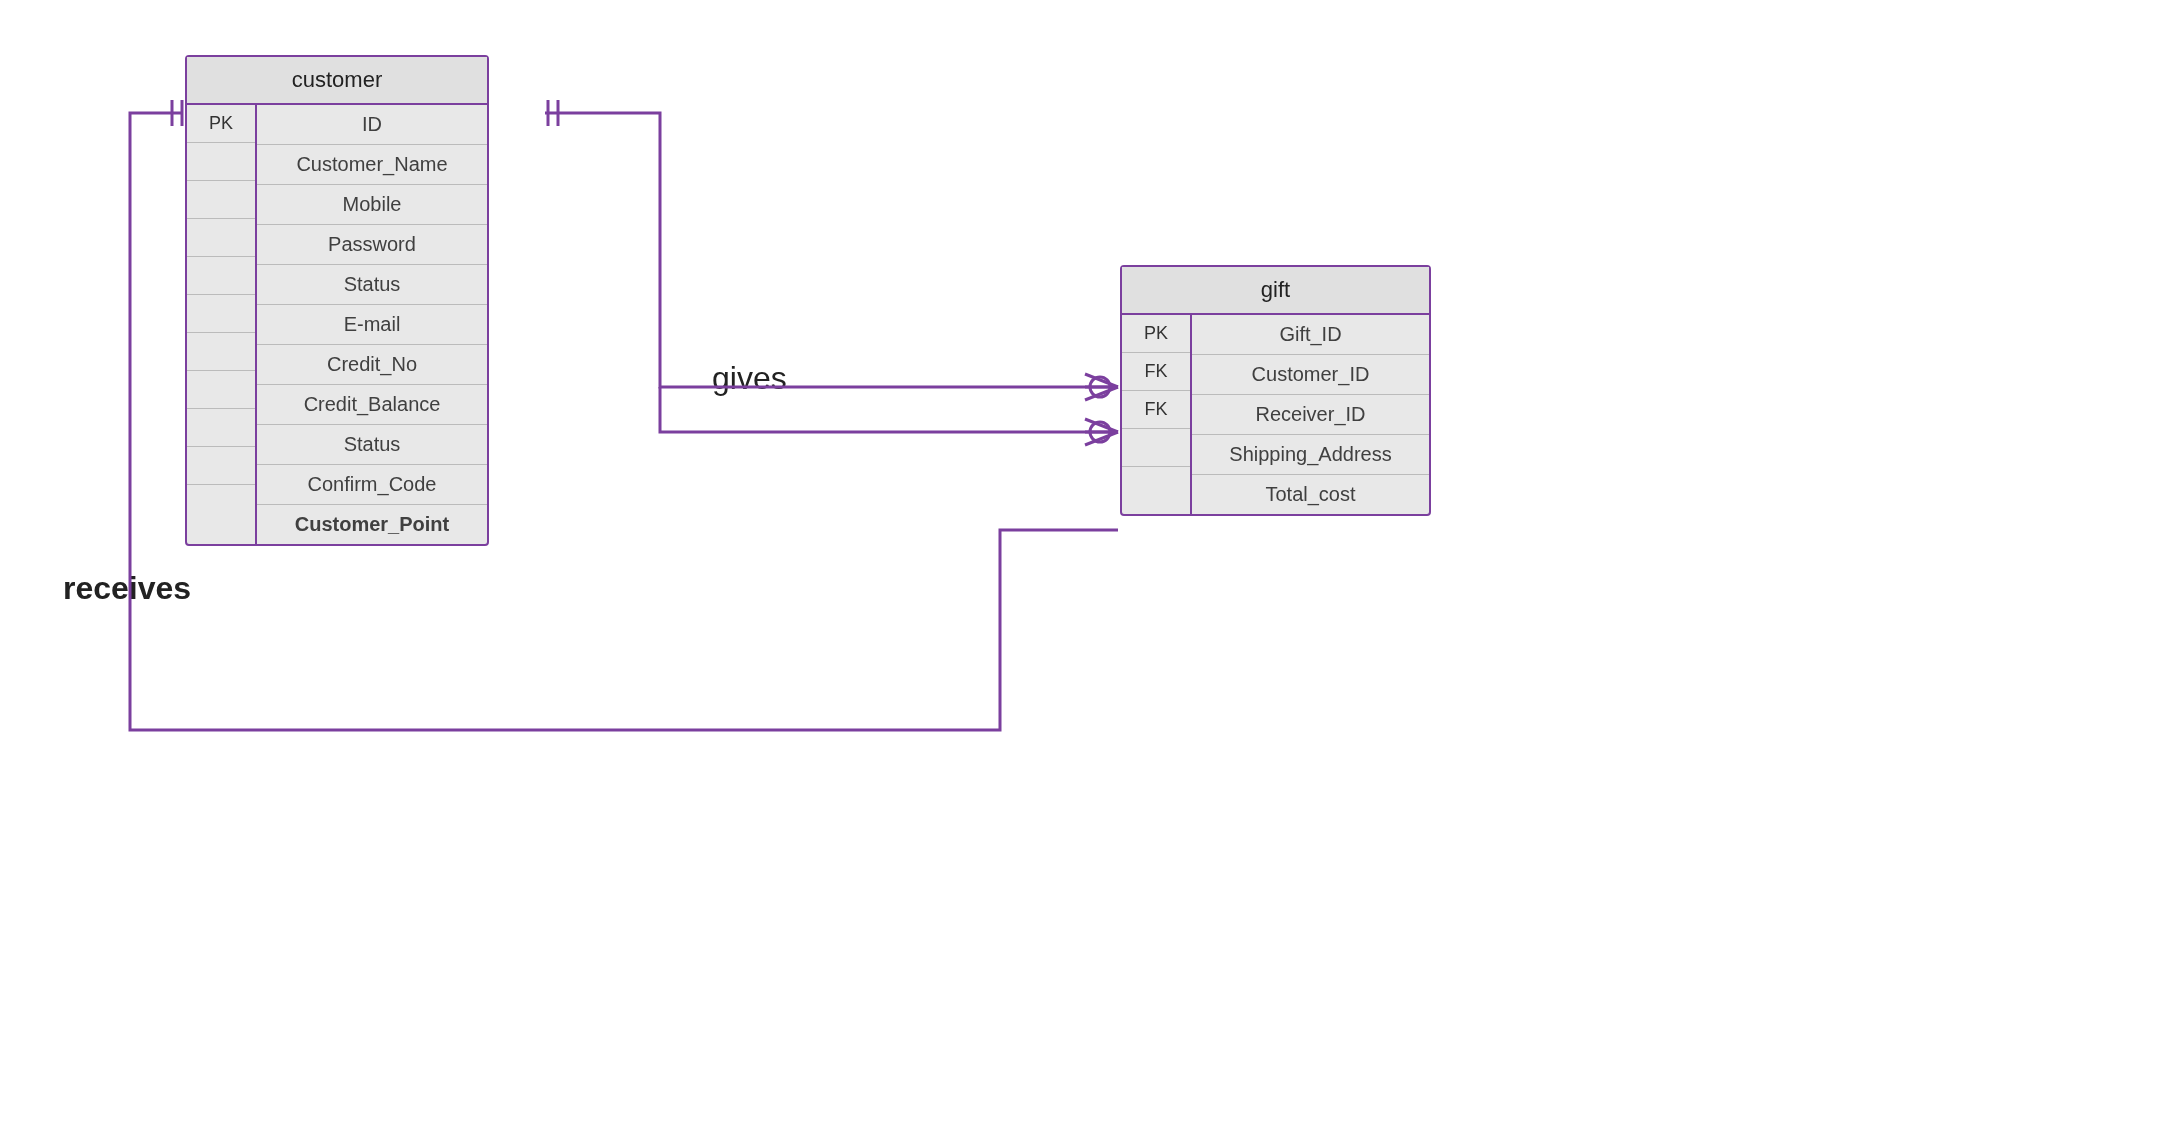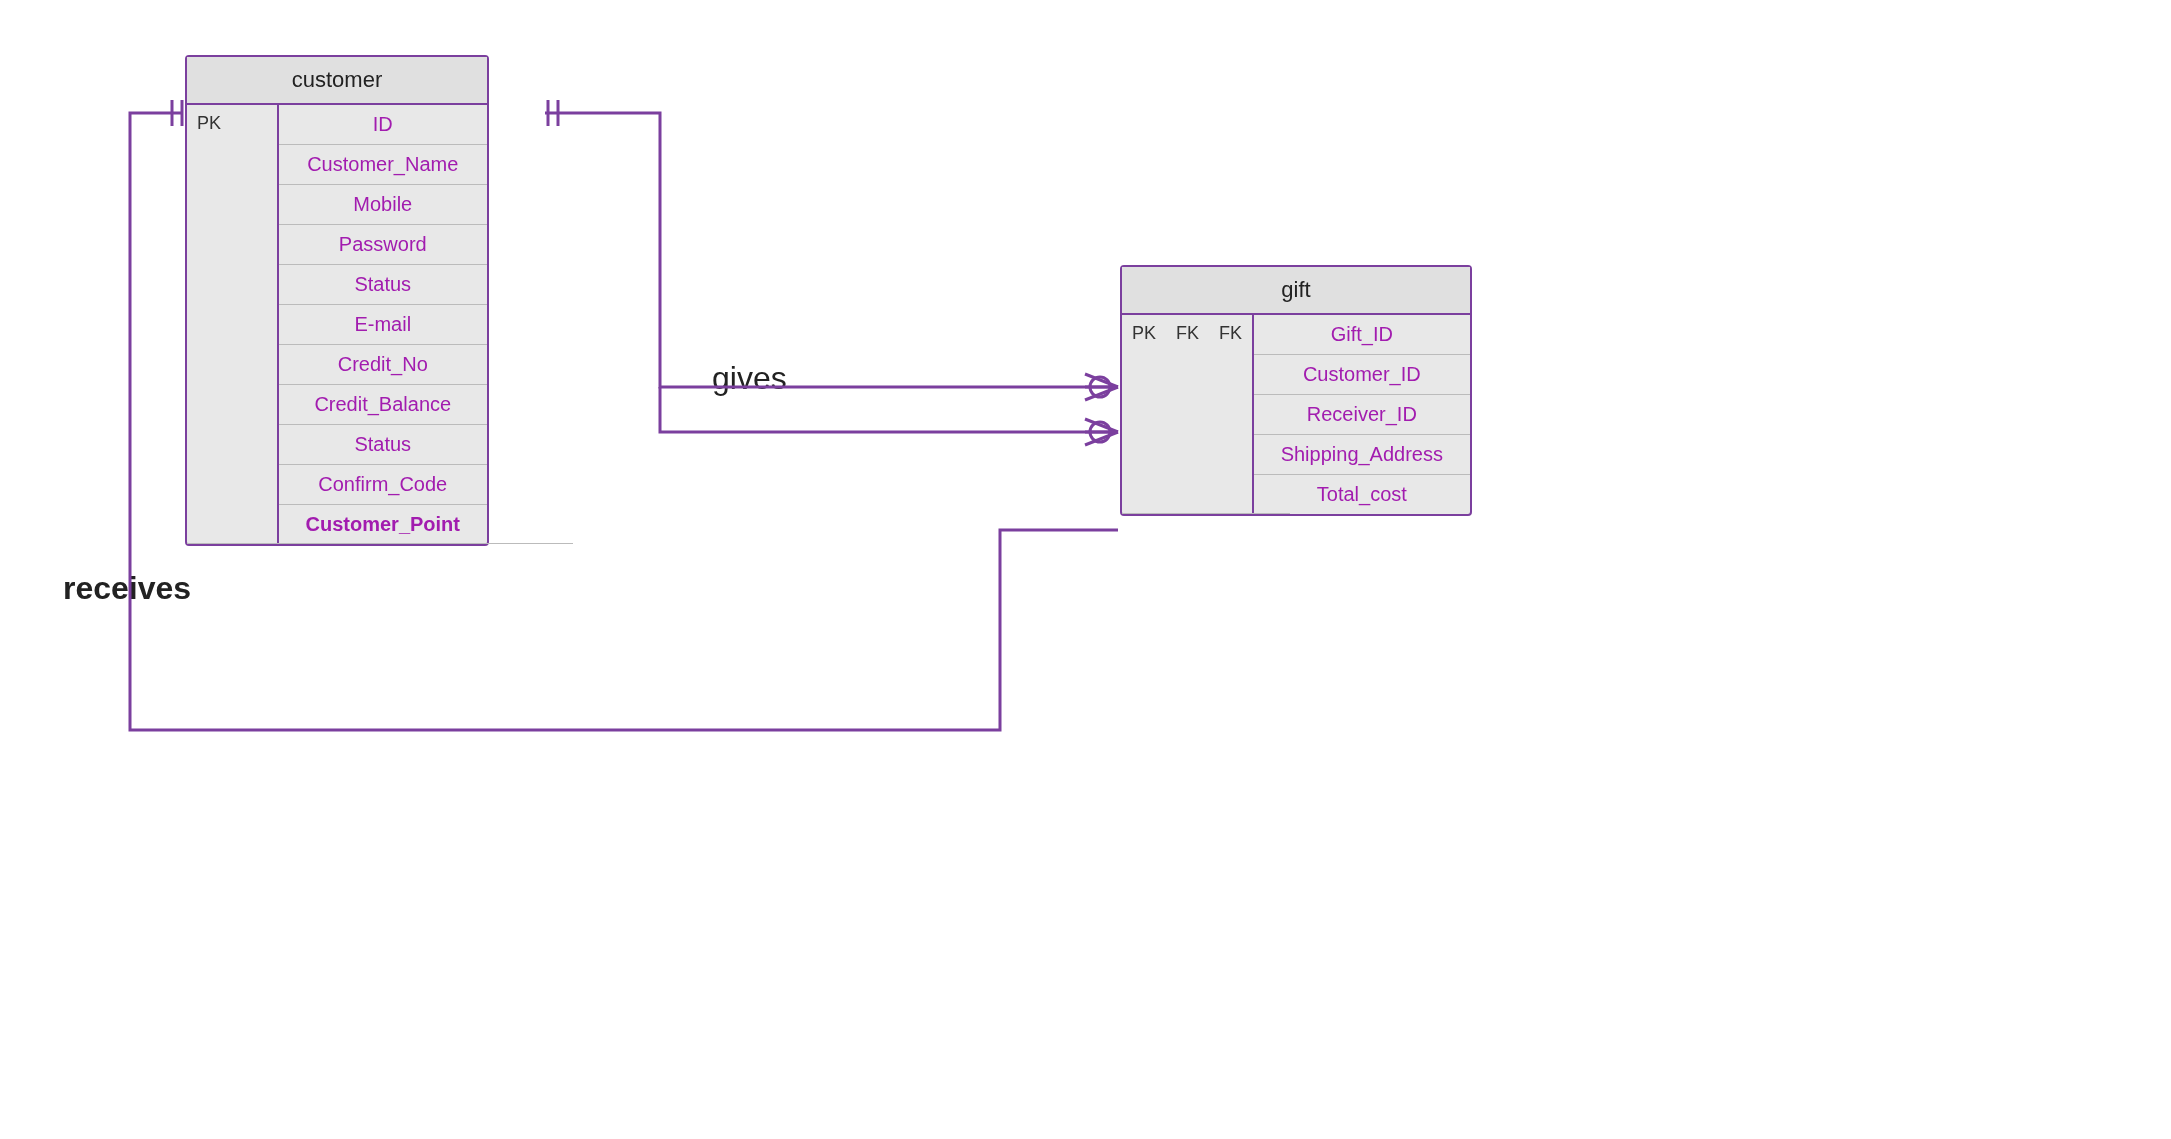--- a/index.html
+++ b/index.html
@@ -38,21 +38,21 @@
     }
 
     .er-table-body {
       display: flex;
     }
 
     .er-table-pk-col {
       border-right: 2px solid #7b3f9e;
       min-width: 70px;
       display: flex;
-      flex-direction: row;
+      flex-direction: column;
     }
 
     .er-table-pk-cell {
       padding: 8px 10px;
       font-size: 18px;
       color: #333;
       border-bottom: 1px solid #bbb;
       text-align: center;
     }
 
@@ -62,21 +62,21 @@
 
     .er-table-fields-col {
       flex: 1;
       display: flex;
       flex-direction: column;
     }
 
     .er-table-field-cell {
       padding: 8px 27px;
       font-size: 20px;
-      color: #a21caf;
+      color: #404040;
       border-bottom: 1px solid #bbb;
       text-align: center;
     }
 
     .er-table-field-cell:last-child {
       border-bottom: none;
     }
 
     .er-table-field-cell.bold {
       font-weight: bold;
@@ -131,21 +131,21 @@
         <div class="er-table-field-cell">E-mail</div>
         <div class="er-table-field-cell">Credit_No</div>
         <div class="er-table-field-cell">Credit_Balance</div>
         <div class="er-table-field-cell">Status</div>
         <div class="er-table-field-cell">Confirm_Code</div>
         <div class="er-table-field-cell bold">Customer_Point</div>
       </div>
     </div>
   </div>
 
-  <div class="er-table" style="left: 1120px; top: 265px; width: 352px;">
+  <div class="er-table" style="left: 1120px; top: 265px; width: 311px;">
     <div class="er-table-title">gift</div>
     <div class="er-table-body">
       <div class="er-table-pk-col">
         <div class="er-table-pk-cell">PK</div>
         <div class="er-table-pk-cell">FK</div>
         <div class="er-table-pk-cell">FK</div>
         <div class="er-table-pk-cell" style="color:transparent;">—</div>
         <div class="er-table-pk-cell" style="color:transparent;">—</div>
       </div>
       <div class="er-table-fields-col">

